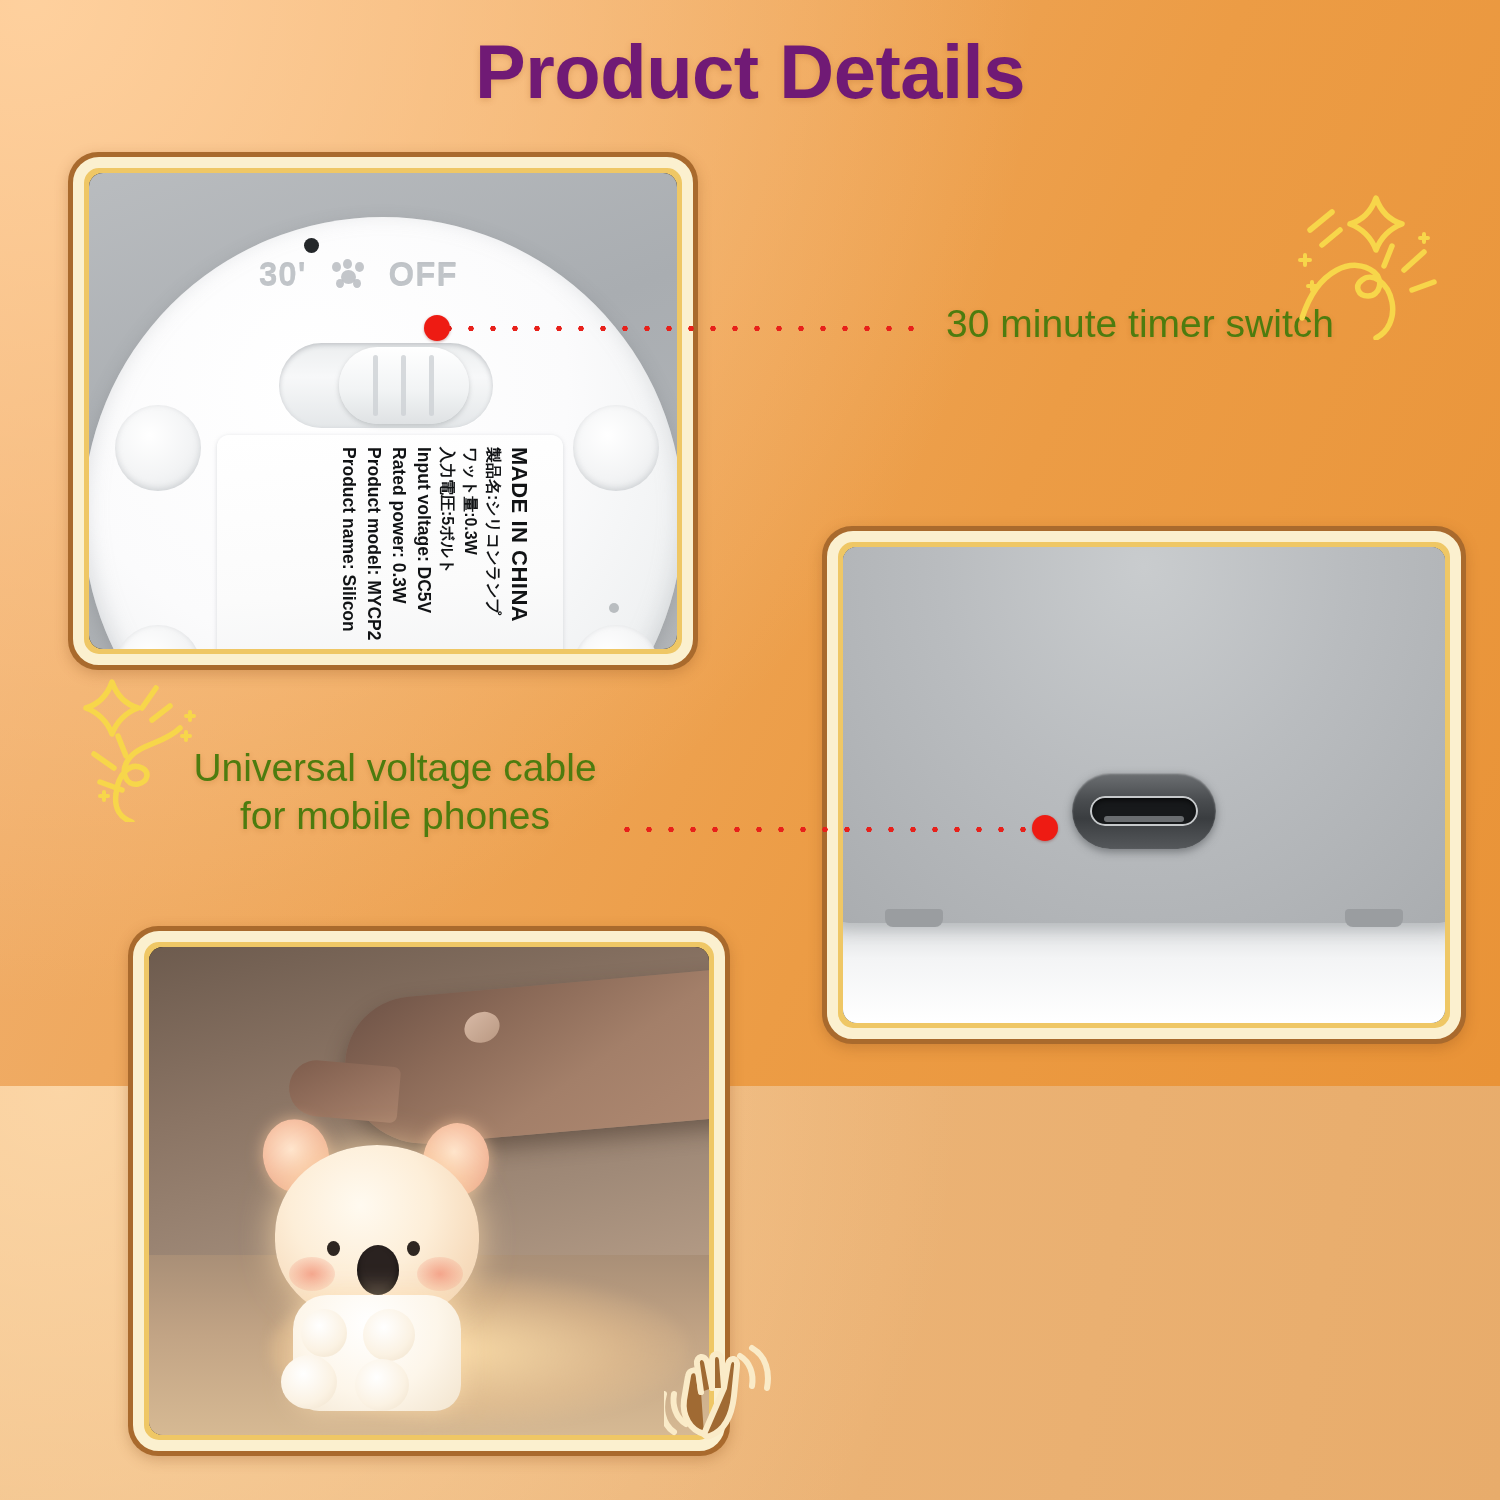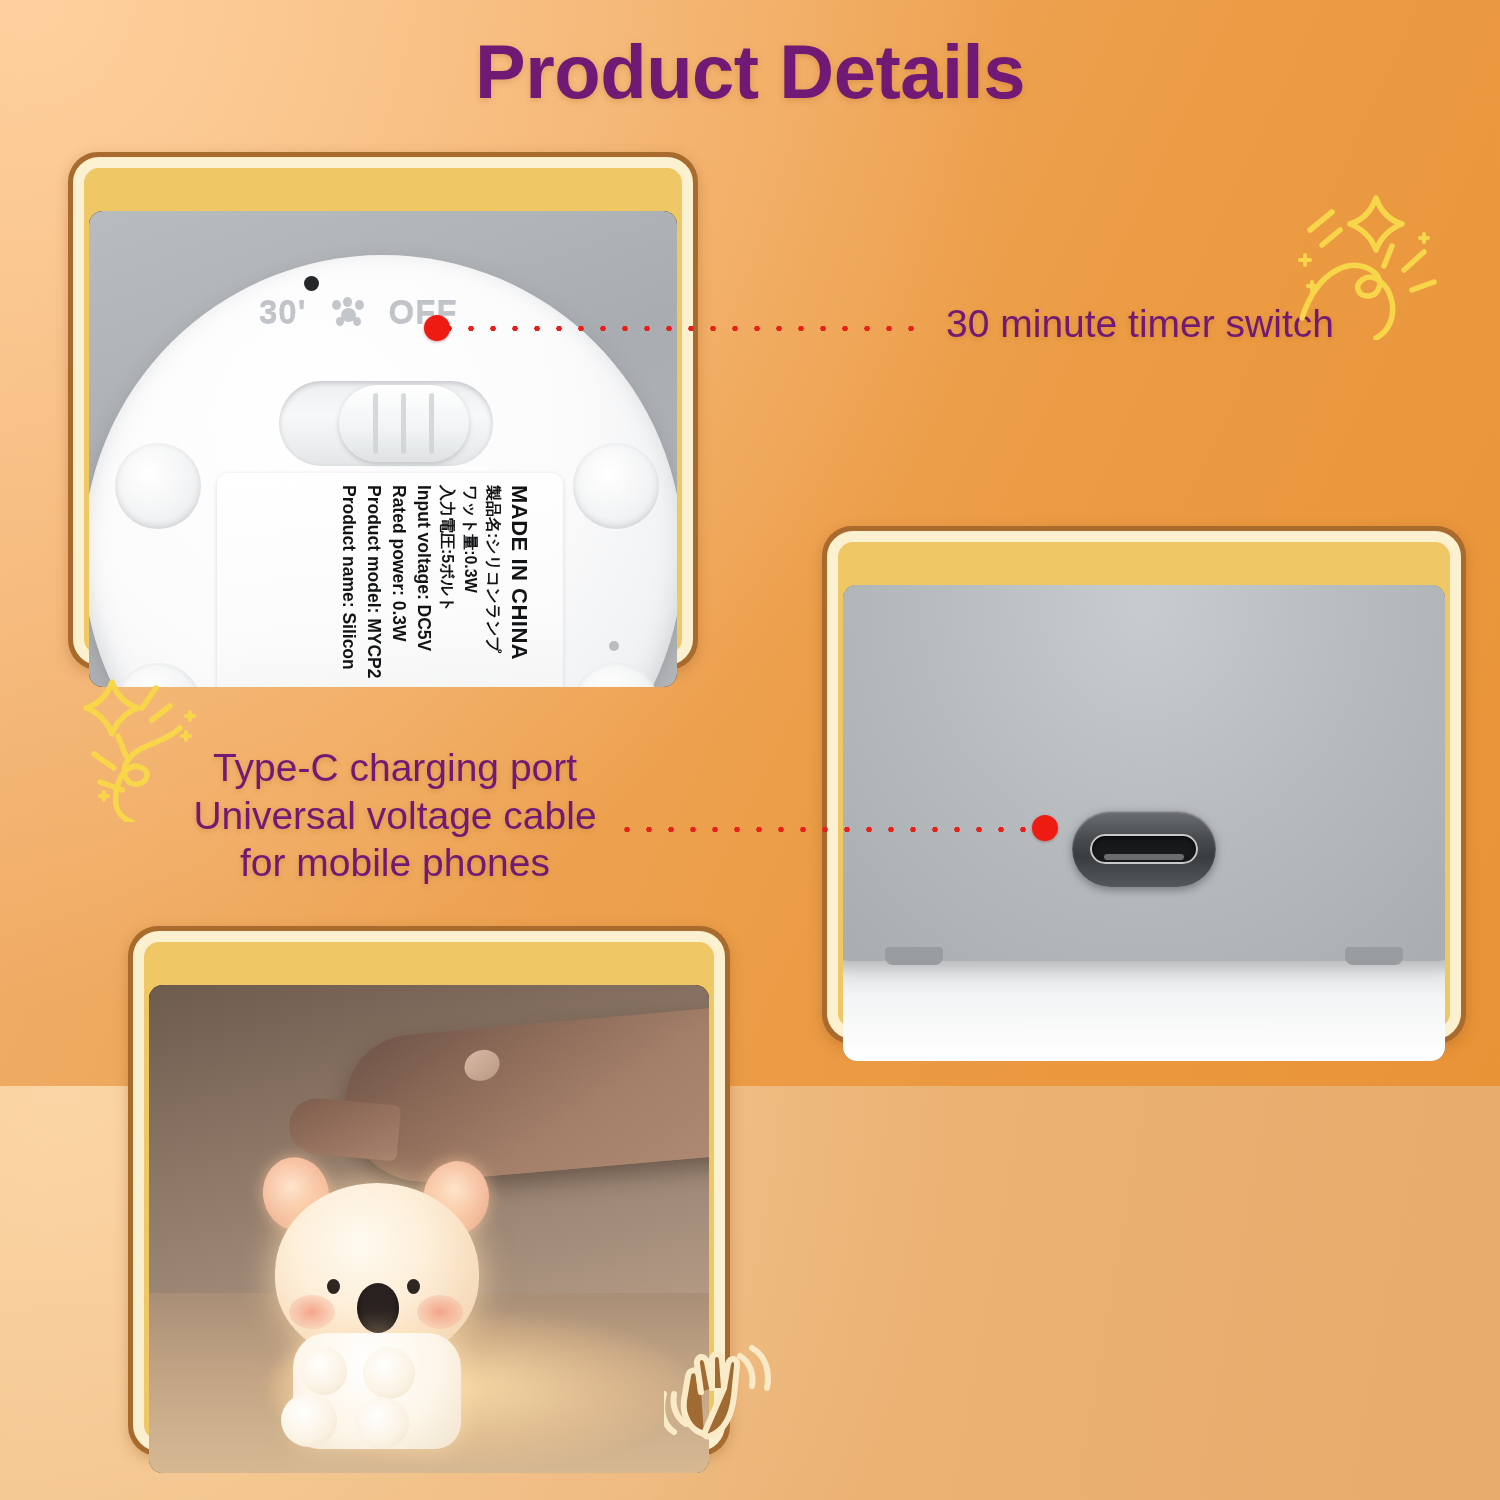--- a/index.html
+++ b/index.html
@@ -43,21 +43,20 @@
     border-radius:26px;
     border:11px solid #FBF0CF;
     background:#EFC765;
     padding:5px;
     box-sizing:border-box;
   }
   .frame-photo{
     width:100%;height:100%;box-sizing:border-box;
     border-radius:14px;overflow:hidden;position:relative;
     background:#000000;
-    margin-top:38px;
   }
 
   #panel-base{ left:68px; top:152px; width:620px; height:508px; }
   #panel-port{ left:822px; top:526px; width:634px; height:508px; }
   #panel-tap { left:128px; top:926px; width:592px; height:520px; }
 
   
   .p1-bg{position:absolute;inset:0;background:linear-gradient(160deg,#b9bcbf 0%,#a9adb1 45%,#b4b7ba 100%);}
   .p1-disc{
     position:absolute;left:50%;top:44px;transform:translateX(-50%);
@@ -255,21 +254,21 @@
     position:absolute;border-radius:50%;
     background:radial-gradient(circle at 40% 35%, #ffffff 0%, #fbf2e3 60%, #eedfc8 100%);
   }
   .p3-paw.a{left:44px;top:190px;width:46px;height:48px;}
   .p3-paw.b{left:106px;top:190px;width:52px;height:52px;}
   .p3-paw.c{left:24px;top:236px;width:56px;height:54px;}
   .p3-paw.d{left:98px;top:240px;width:54px;height:52px;}
 
   
   .callout{
-    position:absolute;color:#701a75;line-height:1.22;
+    position:absolute;color:#4d7c0f;line-height:1.22;
     text-shadow:0 2px 5px rgba(160,90,25,0.25);
   }
   #callout-switch{left:900px;top:300px;width:480px;text-align:center;font-size:39px;}
   #callout-typec{left:140px;top:744px;width:510px;text-align:center;font-size:39px;}
 
   
   .leader{
     position:absolute;height:9px;
     background-image:radial-gradient(circle closest-side,#E8201A 0%,#E8201A 58%,rgba(232,32,26,0) 62%);
     background-size:22px 9px;background-repeat:repeat-x;background-position:left center;
@@ -400,21 +399,20 @@
 <div class="enddot" id="enddot-switch"></div>
 
 <div class="leader" id="leader-typec"></div>
 <div class="enddot" id="enddot-typec"></div>
 
 <div class="callout" id="callout-switch">
   <div>30 minute timer switch</div>
 </div>
 
 <div class="callout" id="callout-typec">
-  <div>Type-C charging port</div>
   <div>Universal voltage cable</div>
   <div>for mobile phones</div>
 </div>
 
 <div class="sparkle" id="sparkle-right">
   <svg viewBox="0 0 180 150" width="180" height="150" fill="none" stroke="#F7D64A" stroke-width="5.5" stroke-linecap="round" stroke-linejoin="round">
     <path d="M88 8 C93 22 101 30 114 34 C101 39 93 47 88 60 C83 47 75 39 62 34 C75 30 83 22 88 8 Z"></path>
     <path d="M22 40 L44 22"></path>
     <path d="M34 55 L52 40"></path>
     <path d="M96 76 L104 56"></path>

